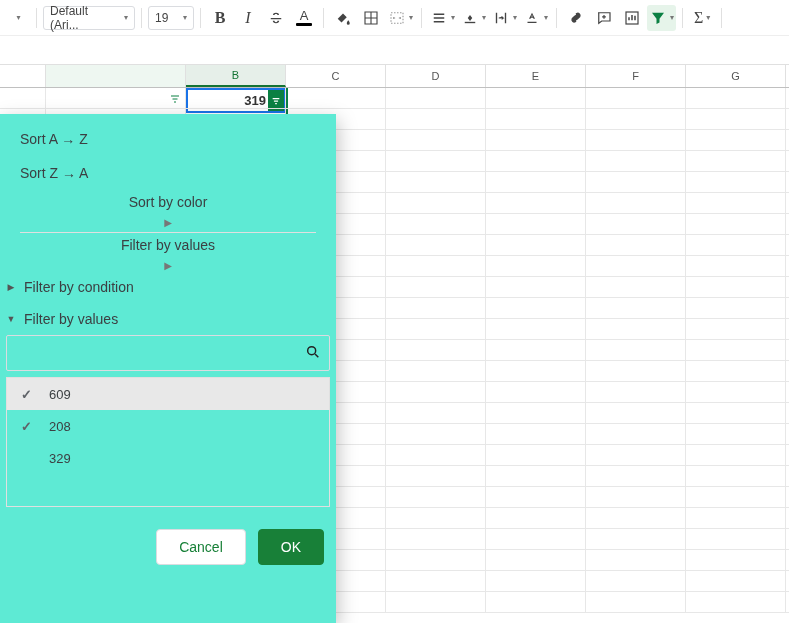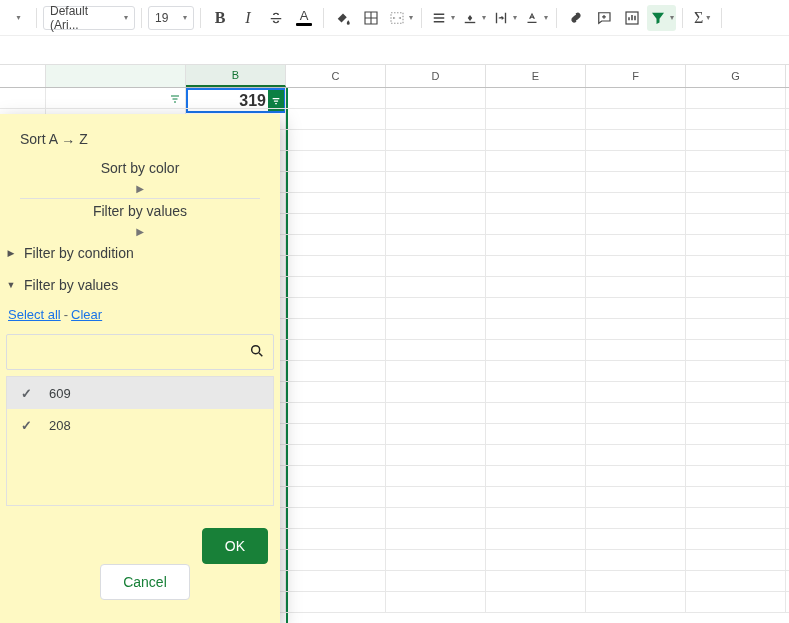--- a/index.html
+++ b/index.html
@@ -128,21 +128,21 @@
     position: absolute;
     top: 52px;
     left: 186px;
     width: 100px;
     height: 25px;
     border: 2px solid #1a73e8;
     display: flex;
     align-items: center;
     justify-content: flex-end;
     padding-right: 18px;
-    font-size: 16px;
+    font-size: 13px;
     font-weight: 600;
     background: #fff;
   }
   .filter-badge {
     position: absolute;
     right: 0; top: 0;
     width: 16px; height: 100%;
     background: #0b8043;
     display:flex; align-items:center; justify-content:center;
   }
@@ -153,23 +153,23 @@
   }
   .col-sel-line {
     position:absolute; top:52px; left:286px; width:2px; bottom:0; background:#0b8043;
   }
 
   
   .filter-menu {
     position: absolute;
     top: 78px;
     left: 0px;
-    width: 280px;
+    width: 336px;
     bottom: 0;
-    background: #fef9c3;
+    background: #5eead4;
     box-shadow: 2px 6px 18px rgba(0,0,0,0.25);
     border: none;
     z-index: 100;
     font-size: 14px;
     color: #3c4043;
   }
   .fm-item {
     height: 34px;
     display: flex;
     align-items: center;
@@ -208,21 +208,21 @@
   }
   .value-row.hl { background: #e8e8e8; }
   .value-row .chk { width:14px; color:#5f6368; font-weight:bold; }
   .fm-actions {
     display:flex; gap:12px; justify-content:flex-end; padding: 22px 12px 14px;
   }
   .btn {
     height: 36px; padding: 0 22px; border-radius:4px; font-size:14px; font-weight:500;
     display:flex; align-items:center; justify-content:center; cursor:pointer;
   }
-  .btn-cancel { background:#fff; border:1px solid #dadce0; color:#188038;margin-top:36px; }
+  .btn-cancel { background:#fff; border:1px solid #dadce0; color:#188038; }
   .btn-ok { background:#188038; border:1px solid #188038; color:#fff; }
   .value-list::-webkit-scrollbar { width:14px; }
   .value-list::-webkit-scrollbar-thumb { background:#c5c5c5; border-radius:2px;}
   .value-list::-webkit-scrollbar-button { height:14px; background:#eee; }
 </style>
 </head>
 <body>
 
 <div class="toolbar">
   <div class="tb-btn tb-drop"></div>
@@ -600,59 +600,63 @@
         <div class="cell"></div>
         <div class="cell"></div>
       </div>
   </div>
 
   <div class="filter-menu">
     <div style="height:8px;"></div>
     <div class="fm-item">
         <span>Sort A → Z</span>
       </div>
+    <div class="fm-item">
+        <span>Sort Z → A</span>
+      </div>
     <div style="height:4px;"></div>
     <div class="fm-item sub">
       <span>Sort by color</span>
       <span class="caret">▶</span>
     </div>
     <div class="fm-divider"></div>
     <div class="fm-item sub">
       <span>Filter by values</span>
       <span class="caret">▶</span>
     </div>
     <div class="fm-collapse">
       <span class="tri">▶</span>
       <span>Filter by condition</span>
     </div>
     <div class="fm-collapse">
       <span class="tri">▼</span>
       <span>Filter by values</span>
-    </div>
-    <div class="fm-links">
-      <a>Select all</a><span class="sep">-</span><a>Clear</a>
     </div>
     <div class="fm-search">
       <input type="text" placeholder="" style="">
       <span class="sicon">
         <svg width="16" height="16" viewBox="0 0 24 24">
             <circle cx="10" cy="10" r="6" fill="none" stroke="#222" stroke-width="2.2"></circle>
             <path d="M15 15l5 5" stroke="#222" stroke-width="2.2"></path>
           </svg>
       </span>
     </div>
     <div class="value-list">
       <div class="value-row hl">
         <span class="chk">✓</span>
         <span>609</span>
       </div>
       <div class="value-row">
         <span class="chk">✓</span>
         <span>208</span>
       </div>
+      <div class="value-row">
+        <span class="chk"></span>
+        <span>329</span>
+      </div>
     </div>
     <div class="fm-actions">
       <div class="btn btn-cancel">
           <span>Cancel</span>
         </div>
       <div class="btn btn-ok">
           <span>OK</span>
         </div>
     </div>
   </div>

